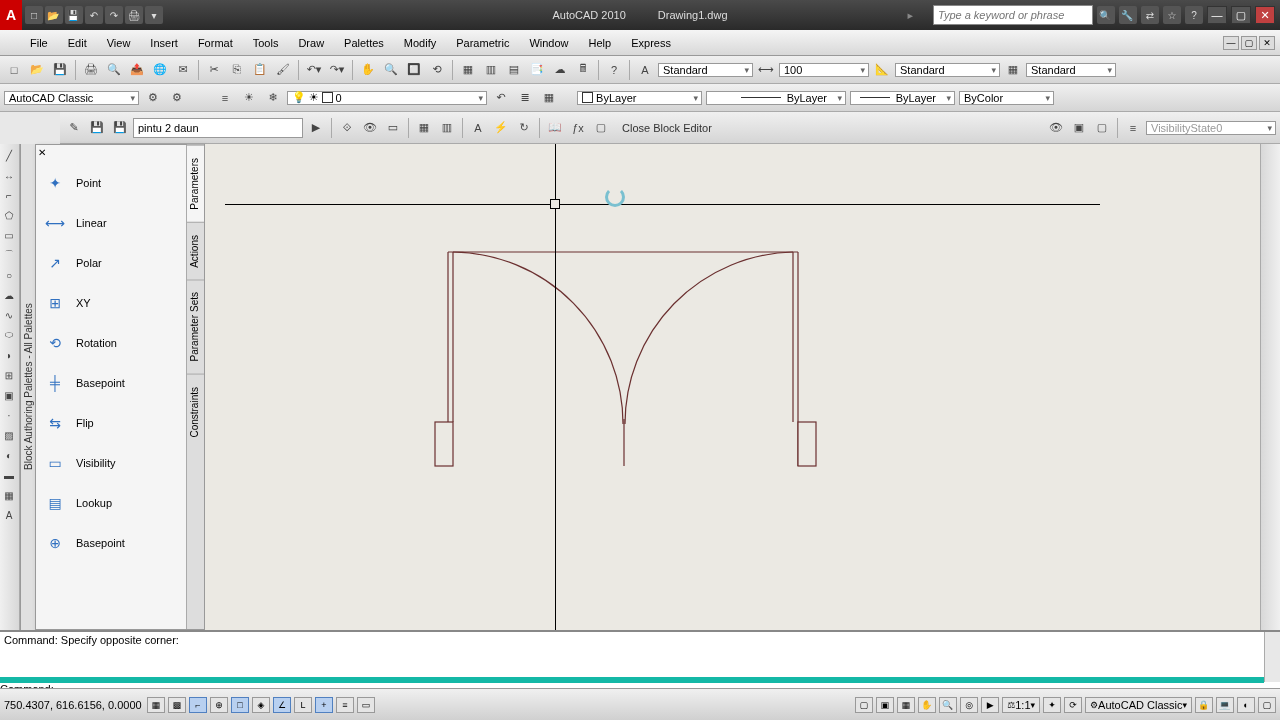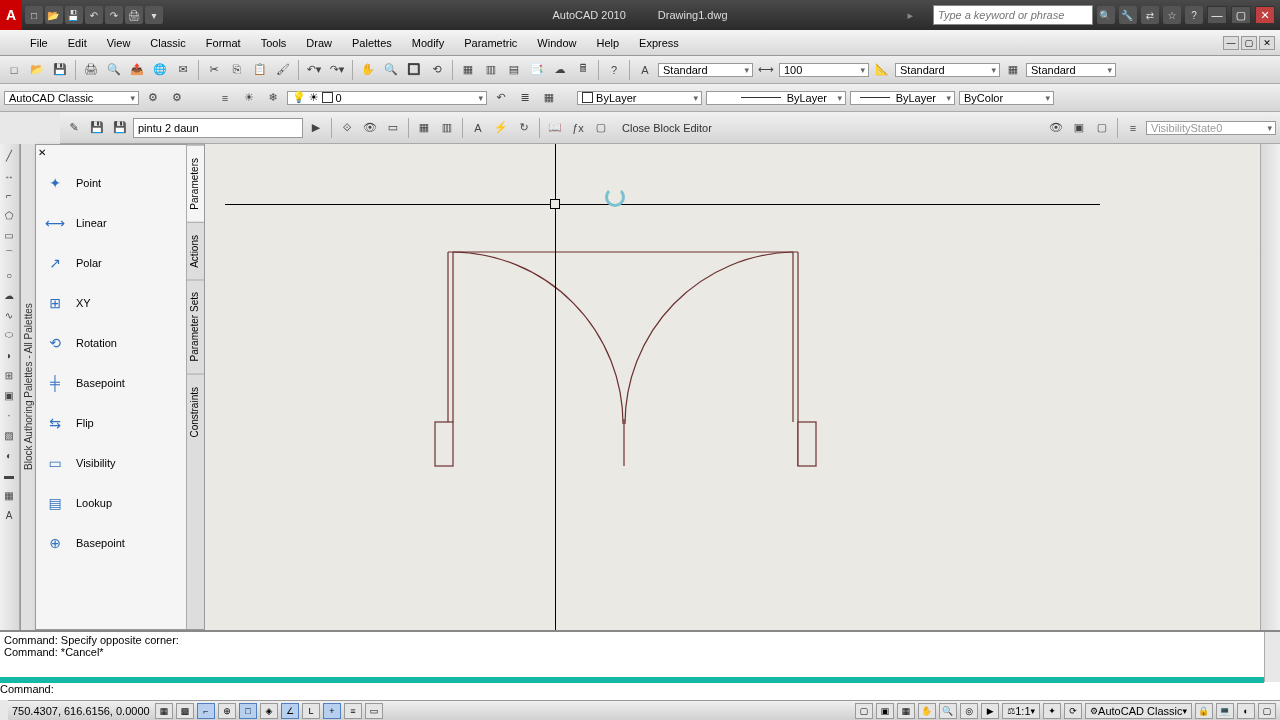--- a/index.html
+++ b/index.html
@@ -58,21 +58,21 @@
 .pick-box { position: absolute; width: 10px; height: 10px; border: 1px solid #000; left: 345px; top: 55px; background: #ebe9e3; }
 .loading-cursor { position: absolute; left: 400px; top: 43px; width: 20px; height: 20px; border: 3px solid #7ac0d0; border-top-color: transparent; border-radius: 50%; }
 
 .right-toolbar { width: 20px; background: linear-gradient(to left, #f0f0f0, #d8d8d8); border-left: 1px solid #aaa; position: absolute; right: 0; top: 144px; bottom: 90px; }
 
 .cmd-area { position: absolute; bottom: 20px; left: 0; right: 0; height: 70px; background: #fff; border-top: 2px solid #888; font-family: "Courier New", monospace; font-size: 12px; padding: 2px 4px; }
 .cmd-line { white-space: pre; }
 .cmd-scroll { position: absolute; right: 0; top: 0; bottom: 18px; width: 16px; background: #e8e8e8; border-left: 1px solid #aaa; }
 .cmd-input-row { position: absolute; bottom: 0; left: 0; right: 16px; height: 23px; border-top: 6px solid #14b8a6; }
 
-.statusbar { position: absolute; bottom: 0; left: 0; right: 0; height: 20px; background: linear-gradient(#f0f0f0, #d0d0d0); border-top: 1px solid #999; display: flex; align-items: center; padding: 0 4px; gap: 3px; font-size: 10px; margin-left: 8px; }
+.statusbar { position: absolute; bottom: 0; left: 0; right: 0; height: 32px; background: linear-gradient(#f0f0f0, #d0d0d0); border-top: 1px solid #999; display: flex; align-items: center; padding: 0 4px; gap: 3px; font-size: 10px; }
 .coords { width: 140px; }
 .sb-btn { width: 18px; height: 16px; border: 1px solid #999; background: #e5e5e5; display: flex; align-items: center; justify-content: center; font-size: 9px; cursor: pointer; }
 .sb-btn.active { background: #b8d0f0; border-color: #5080c0; }
 .sb-right { margin-left: auto; display: flex; gap: 3px; align-items: center; }
 </style>
 </head>
 <body>
 
 <div class="titlebar">
   <div class="big-a">A</div>
@@ -100,21 +100,21 @@
     <div class="win-btn">—</div>
     <div class="win-btn">▢</div>
     <div class="win-btn close">✕</div>
   </div>
 </div>
 
 <div class="menubar">
   <div class="menu-item">File</div>
   <div class="menu-item">Edit</div>
   <div class="menu-item">View</div>
-  <div class="menu-item">Classic</div>
+  <div class="menu-item">Insert</div>
   <div class="menu-item">Format</div>
   <div class="menu-item">Tools</div>
   <div class="menu-item">Draw</div>
   <div class="menu-item">Palettes</div>
   <div class="menu-item">Modify</div>
   <div class="menu-item">Parametric</div>
   <div class="menu-item">Window</div>
   <div class="menu-item">Help</div>
   <div class="menu-item">Express</div>
   <div class="menubar-right">
@@ -357,21 +357,20 @@
     <div class="crosshair-v"></div>
     <div class="pick-box"></div>
     <div class="loading-cursor"></div>
   </div>
 </div>
 
 <div class="right-toolbar"></div>
 
 <div class="cmd-area">
   <div class="cmd-line">Command: Specify opposite corner:</div>
-  <div class="cmd-line">Command: *Cancel*</div>
   <div class="cmd-input-row">
     <div class="cmd-line">Command:</div>
   </div>
   <div class="cmd-scroll"></div>
 </div>
 
 <div class="statusbar">
   <div class="coords">750.4307, 616.6156, 0.0000</div>
   <div class="sb-btn">▦</div>
   <div class="sb-btn">▩</div>

